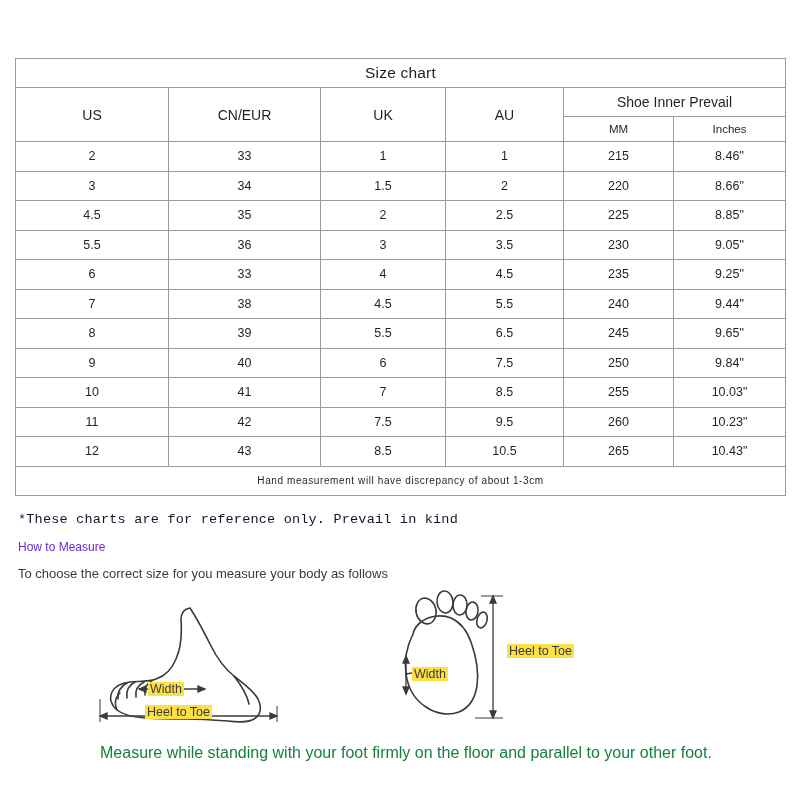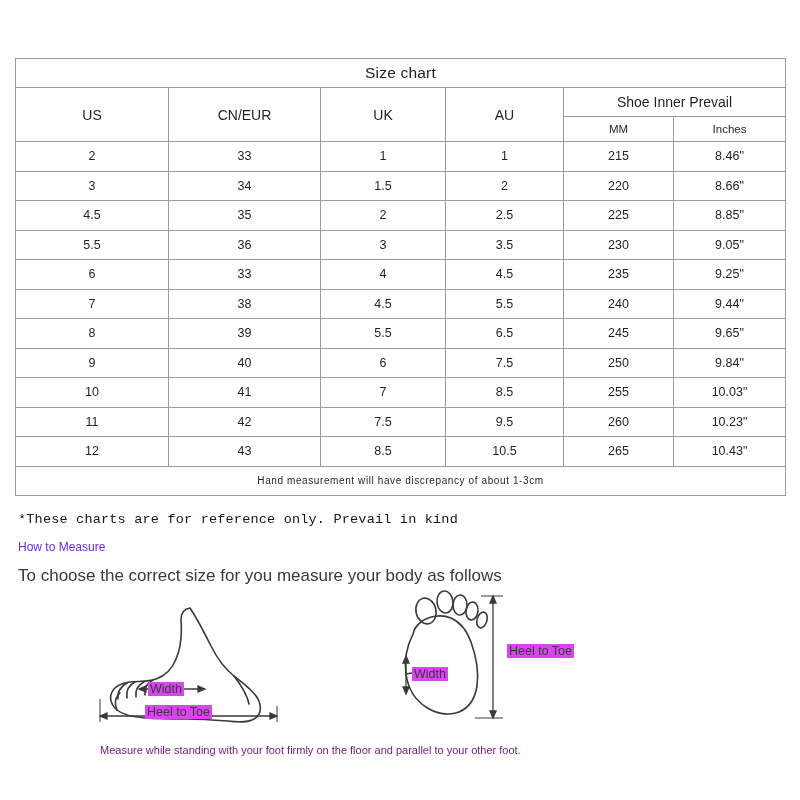--- a/index.html
+++ b/index.html
@@ -98,42 +98,42 @@
     left: 18px;
     top: 540px;
     font-size: 12px;
     color: #6d28d9;
     font-weight: normal;
   }
   .howto-sub {
     position: absolute;
     left: 18px;
     top: 566px;
-    font-size: 17px;
+    font-size: 13px;
     color: #3a3a3a;
   }
   .figure-area {
     position: absolute;
     left: 15px;
     top: 586px;
     width: 770px;
     height: 152px;
   }
   .footer-note {
     position: absolute;
     left: 100px;
     top: 744px;
-    font-size: 11px;
-    color: #701a75;
+    font-size: 16px;
+    color: #15803d;
   }
   .fig-label {
     position: absolute;
     font-size: 12.5px;
     color: #3a3a3a;
-    background: #d946ef;
+    background: #fde047;
     padding: 0 2px;
     white-space: nowrap;
   }
 </style>
 </head>
 <body>
 
 <div class="page">
 
   <div class="chart-wrap">

